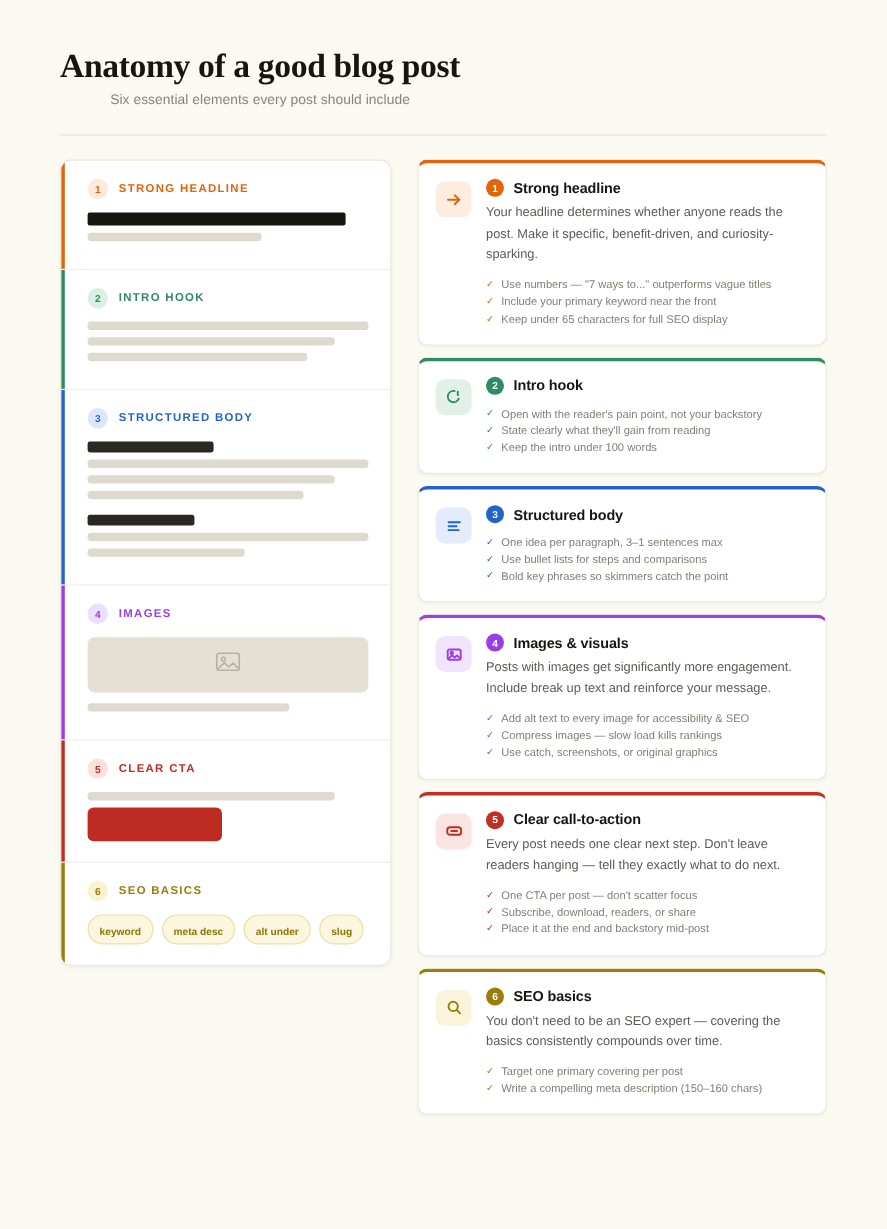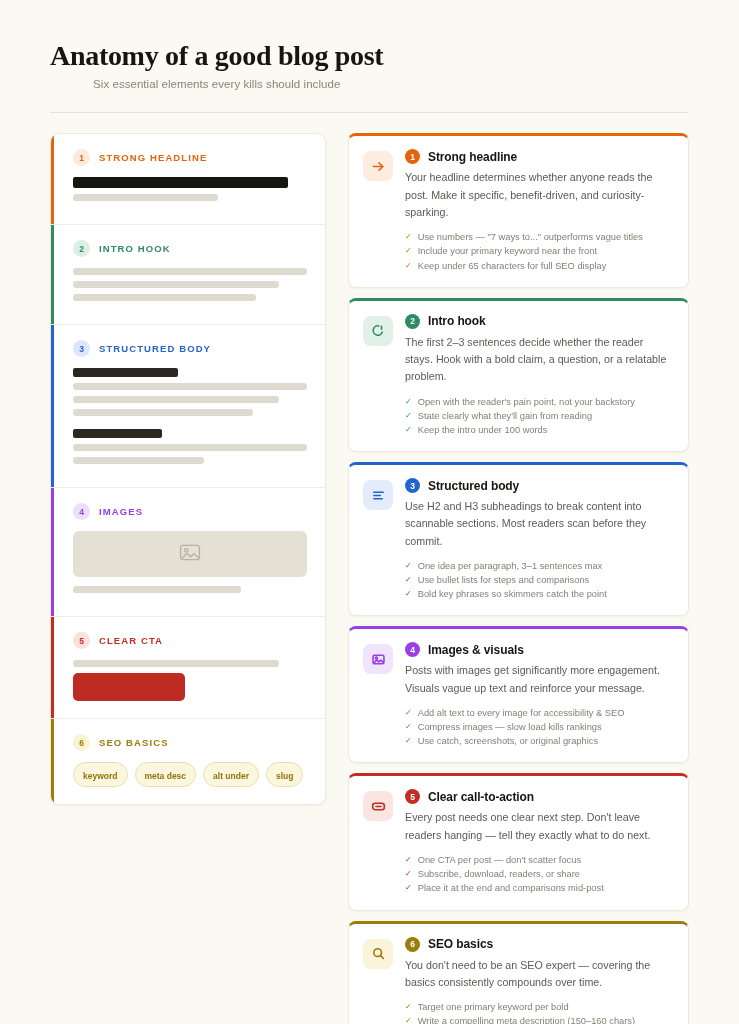--- a/index.html
+++ b/index.html
@@ -116,21 +116,21 @@
   .tick { font-size: 8px; line-height: 1.75; }
 </style>
 </head>
 <body>
 
 <div class="page">
 
   <div class="header">
     <div class="header-left">
       <div class="title">Anatomy of a good blog post</div>
-      <div class="subtitle">Six essential elements every kills should include</div>
+      <div class="subtitle">Six essential elements every post should include</div>
     </div>
   </div>
   <div class="rule"></div>
 
   <div class="body">
 
     <div class="mock" id="mock">
         <div class="mock-sec">
           <div class="mock-bar" style="background:#E2640B"></div>
           <div class="mock-head">
@@ -239,21 +239,20 @@
             <svg width="15" height="15" viewBox="0 0 16 16">
               <path d="M12 9.8A5 5 0 1 1 8.4 3.1" stroke="#2E8B62" fill="none" stroke-width="1.7" stroke-linecap="round" stroke-linejoin="round"></path>
               <path d="M11.2 3.6v3.1" stroke="#2E8B62" fill="none" stroke-width="1.7" stroke-linecap="round" stroke-linejoin="round"></path>
             </svg>
           </div>
           <div class="card-body">
             <div class="card-title-row">
               <span class="card-num" style="background:#2E8B62">2</span>
               <span class="card-title">Intro hook</span>
             </div>
-            <div class="card-desc">The first 2–3 sentences decide whether the reader stays. Hook with a bold claim, a question, or a relatable problem.</div>
             <div class="bullets">
               <div class="bullet">
                 <span class="tick" style="color:#2E8B62">✓</span>
                 <span>Open with the reader's pain point, not your backstory</span>
               </div>
               <div class="bullet">
                 <span class="tick" style="color:#2E8B62">✓</span>
                 <span>State clearly what they'll gain from reading</span>
               </div>
               <div class="bullet">
@@ -267,21 +266,20 @@
           <div class="card-icon" style="background:#E4EBFA">
             <svg width="15" height="15" viewBox="0 0 16 16">
               <path d="M3 4.5h10M3 8h7M3 11.5h9" stroke="#2563CC" fill="none" stroke-width="1.7" stroke-linecap="round" stroke-linejoin="round"></path>
             </svg>
           </div>
           <div class="card-body">
             <div class="card-title-row">
               <span class="card-num" style="background:#2563CC">3</span>
               <span class="card-title">Structured body</span>
             </div>
-            <div class="card-desc">Use H2 and H3 subheadings to break content into scannable sections. Most readers scan before they commit.</div>
             <div class="bullets">
               <div class="bullet">
                 <span class="tick" style="color:#2563CC">✓</span>
                 <span>One idea per paragraph, 3–1 sentences max</span>
               </div>
               <div class="bullet">
                 <span class="tick" style="color:#2563CC">✓</span>
                 <span>Use bullet lists for steps and comparisons</span>
               </div>
               <div class="bullet">
@@ -297,21 +295,21 @@
               <rect x="2.2" y="3.4" width="11.6" height="9.2" rx="1.6" stroke="#9A3FE8" fill="none" stroke-width="1.7" stroke-linecap="round" stroke-linejoin="round"></rect>
               <circle cx="5.8" cy="6.6" r="1.1" stroke="#9A3FE8" fill="none" stroke-width="1.7" stroke-linecap="round" stroke-linejoin="round"></circle>
               <path d="M3 11.6l3.2-3 2.2 2 2.1-1.9 2.5 2.4" stroke="#9A3FE8" fill="none" stroke-width="1.7" stroke-linecap="round" stroke-linejoin="round"></path>
             </svg>
           </div>
           <div class="card-body">
             <div class="card-title-row">
               <span class="card-num" style="background:#9A3FE8">4</span>
               <span class="card-title">Images &amp; visuals</span>
             </div>
-            <div class="card-desc">Posts with images get significantly more engagement. Visuals vague up text and reinforce your message.</div>
+            <div class="card-desc">Posts with images get significantly more engagement. Include break up text and reinforce your message.</div>
             <div class="bullets">
               <div class="bullet">
                 <span class="tick" style="color:#9A3FE8">✓</span>
                 <span>Add alt text to every image for accessibility &amp; SEO</span>
               </div>
               <div class="bullet">
                 <span class="tick" style="color:#9A3FE8">✓</span>
                 <span>Compress images — slow load kills rankings</span>
               </div>
               <div class="bullet">
@@ -338,42 +336,42 @@
               <div class="bullet">
                 <span class="tick" style="color:#C22E22">✓</span>
                 <span>One CTA per post — don't scatter focus</span>
               </div>
               <div class="bullet">
                 <span class="tick" style="color:#C22E22">✓</span>
                 <span>Subscribe, download, readers, or share</span>
               </div>
               <div class="bullet">
                 <span class="tick" style="color:#C22E22">✓</span>
-                <span>Place it at the end and comparisons mid-post</span>
+                <span>Place it at the end and backstory mid-post</span>
               </div>
             </div>
           </div>
         </div>
         <div class="card" style="border-top-color: rgb(154, 125, 10);">
           <div class="card-icon" style="background:#FBF4DA">
             <svg width="15" height="15" viewBox="0 0 16 16">
               <circle cx="7.1" cy="7.1" r="4.1" stroke="#9A7D0A" fill="none" stroke-width="1.7" stroke-linecap="round" stroke-linejoin="round"></circle>
               <path d="M10.2 10.3l3 3" stroke="#9A7D0A" fill="none" stroke-width="1.7" stroke-linecap="round" stroke-linejoin="round"></path>
             </svg>
           </div>
           <div class="card-body">
             <div class="card-title-row">
               <span class="card-num" style="background:#9A7D0A">6</span>
               <span class="card-title">SEO basics</span>
             </div>
             <div class="card-desc">You don't need to be an SEO expert — covering the basics consistently compounds over time.</div>
             <div class="bullets">
               <div class="bullet">
                 <span class="tick" style="color:#9A7D0A">✓</span>
-                <span>Target one primary keyword per bold</span>
+                <span>Target one primary covering per post</span>
               </div>
               <div class="bullet">
                 <span class="tick" style="color:#9A7D0A">✓</span>
                 <span>Write a compelling meta description (150–160 chars)</span>
               </div>
             </div>
           </div>
         </div>
       </div>
   </div>

